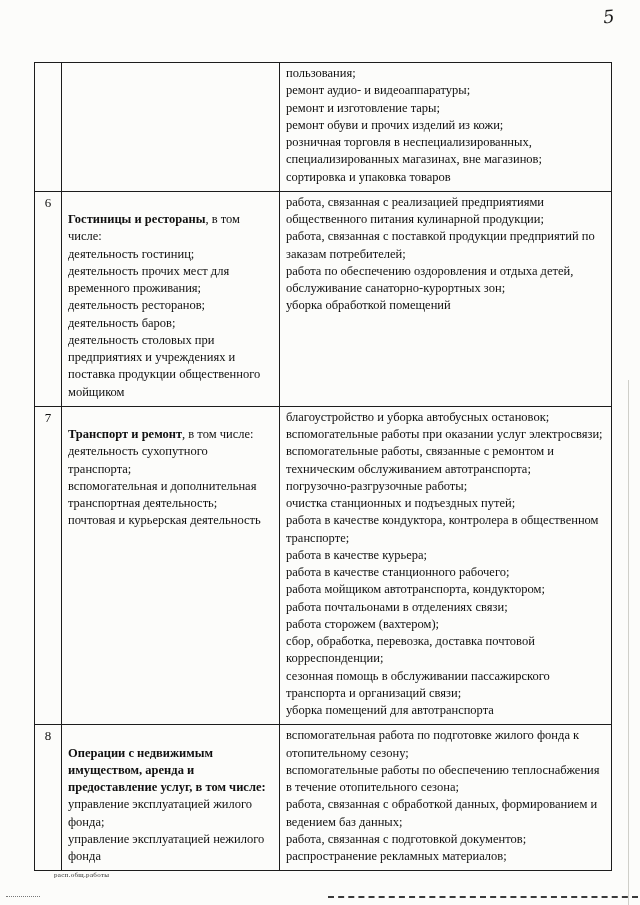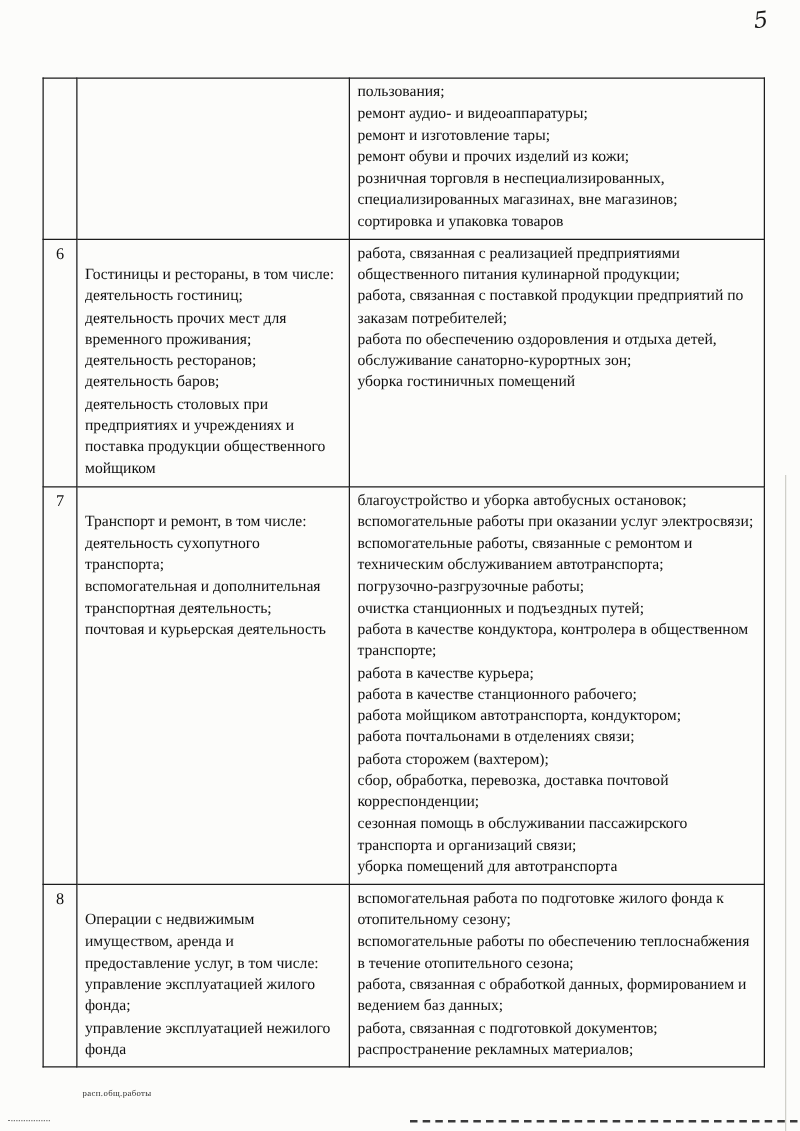--- a/index.html
+++ b/index.html
@@ -38,24 +38,24 @@
     font-size: 12.5px;
     line-height: 1.38;
   }
   td.num-cell {
     text-align: center;
     padding-left: 1px;
     padding-right: 1px;
     font-size: 13px;
   }
   .category, .works { white-space: pre-line; }
-  .cat-bold { font-weight: normal; text-align: right; }
+  .cat-bold { font-weight: bold; text-align: right; }
   .footer-note {
     position: absolute;
-    left: 66px;
+    left: 54px;
     bottom: 26px;
     font-size: 7px;
     letter-spacing: 0.3px;
     color: #2b2b2b;
   }
   .artifact-bottom-line {
     position: absolute;
     right: 2px;
     bottom: 7px;
     width: 310px;
@@ -116,21 +116,21 @@
 деятельность прочих мест для временного проживания;
 деятельность ресторанов;
 деятельность баров;
 деятельность столовых при предприятиях и учреждениях и поставка продукции общественного мойщиком</span>
           </div>
         </td>
         <td>
           <div class="works">работа, связанная с реализацией предприятиями общественного питания кулинарной продукции;
 работа, связанная с поставкой продукции предприятий по заказам потребителей;
 работа по обеспечению оздоровления и отдыха детей, обслуживание санаторно-курортных зон;
-уборка гостиничных помещений</div>
+уборка обработкой помещений</div>
         </td>
       </tr>
       <tr>
         <td class="num-cell">7</td>
         <td>
           <div class="category">
             <span class="cat-bold">Транспорт и ремонт</span><span>, в том числе:
 деятельность сухопутного транспорта;
 вспомогательная и дополнительная транспортная деятельность;
 почтовая и курьерская деятельность</span>

